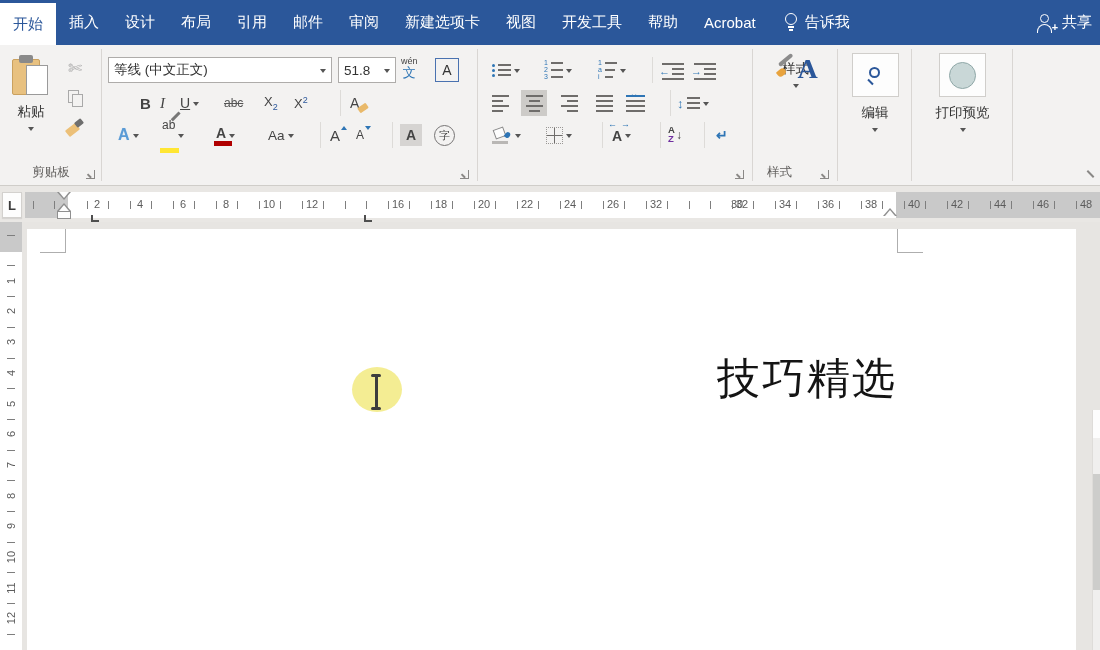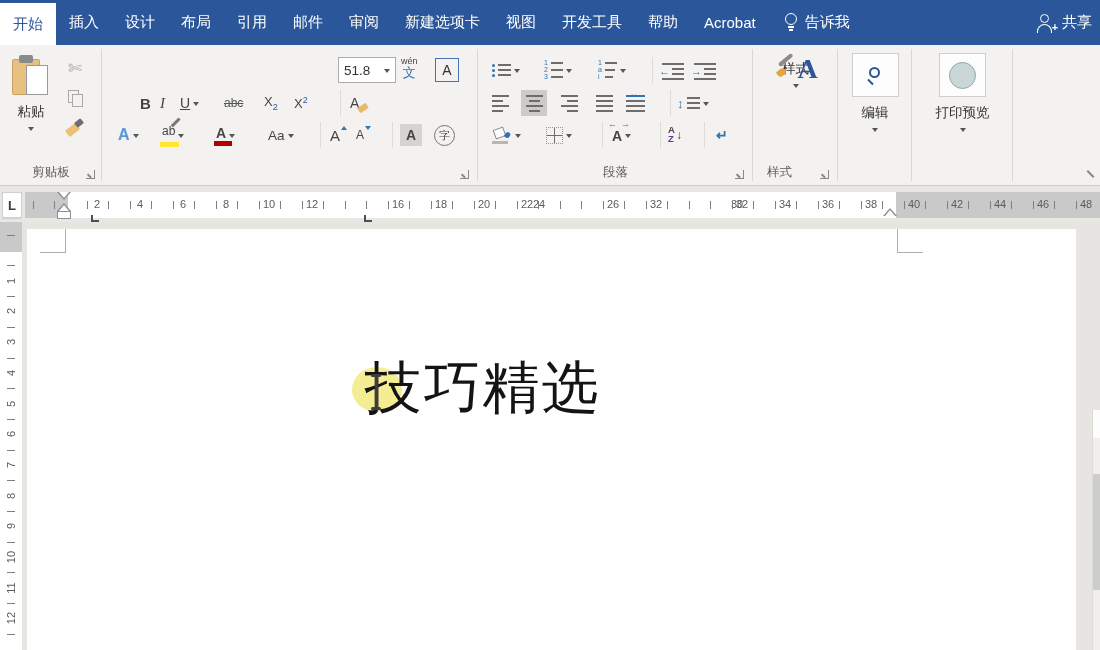--- a/index.html
+++ b/index.html
@@ -61,21 +61,21 @@
 
   
   .tB { font-weight:bold; font-size:15px; }
   .tI { font-style:italic; font-family:"Liberation Serif", serif; font-size:15px; }
   .tU { font-size:14px; text-decoration:underline; }
   .tabc { font-size:12px; text-decoration:line-through; color:#555; }
   .tsub, .tsup { font-size:13px; } .tsub sub, .tsup sup { font-size:9px; color:#2b579a; }
   .eraserA { position:relative; font-size:14px; color:#444; }
   .eraserA i { position:absolute; right:-9px; bottom:0; width:10px; height:6px; background:#e9b96a; transform:rotate(-35deg); border-radius:1px; }
   .fxA { font-size:16px; font-weight:bold; color:#5b9bd5; text-shadow:0 0 1px #bcd6ee; }
-  .hl { position:relative; font-size:12px; padding-bottom:9px; }
+  .hl { position:relative; font-size:12px; padding-bottom:21px; }
   .hl i { position:absolute; left:-2px; bottom:0; width:19px; height:5px; background:#ffe633; }
   .hl u { position:absolute; right:-6px; top:-3px; width:11px; height:2.5px; background:#777; transform:rotate(-45deg); }
   .fc { position:relative; font-size:14px; font-weight:bold; padding-bottom:5px; }
   .fc i { position:absolute; left:-2px; bottom:0; width:18px; height:4.5px; background:#b00000; }
   .aa { font-size:13.5px; }
   .growA { position:relative; font-size:15px; }
   .growA i, .shrinkA i { position:absolute; right:-7px; top:-2px; width:0; height:0; border:3.5px solid transparent; }
   .growA i { border-bottom:4.5px solid #2e75b5; top:-4px; }
   .shrinkA { position:relative; font-size:12px; }
   .shrinkA i { border-top:4.5px solid #2e75b5; }
@@ -154,22 +154,22 @@
 
   
   .docarea { position:absolute; left:0; top:222px; width:1100px; height:428px; background:#e7e5e2; }
   .vruler { position:absolute; left:0; top:0; width:22px; height:428px; background:#fff; }
   .vruler .gray { position:absolute; left:0; top:0; width:22px; height:30px; background:#c9c9c9; }
   .vtick { position:absolute; left:7px; width:8px; height:1px; background:#7e7e7e; }
   .vnum { position:absolute; left:11px; transform:translate(-50%,-50%) rotate(-90deg); font-size:11px; color:#5c5c5c; }
   .page { position:absolute; left:27px; top:7px; width:1049px; height:421px; background:#fff; }
   .cmark-tl { position:absolute; left:13px; top:0; width:26px; height:24px; border-right:1px solid #aeaeae; border-bottom:1px solid #aeaeae; }
   .cmark-tr { position:absolute; left:870px; top:0; width:26px; height:24px; border-left:1px solid #aeaeae; border-bottom:1px solid #aeaeae; }
-  .doctext { position:absolute; left:41px; top:121px; width:829px; text-align:center;
-    font-size:57px; color:#141414; letter-spacing:2px; z-index:2; }
+  .doctext { position:absolute; left:41px; top:121px; width:829px; text-align:right;
+    font-size:43px; color:#141414; letter-spacing:2px; z-index:2; }
   .clickdot { position:absolute; left:325px; top:138px; width:50px; height:45px; border-radius:50%;
     background:#f1e878; opacity:.8; z-index:1; }
   .ibeam { position:absolute; left:343px; top:145px; width:12px; height:36px; z-index:3; }
   .ibeam .st { position:absolute; left:5px; top:2px; width:2.5px; height:32px; background:#3d3d3d; }
   .ibeam .tp,.ibeam .bt { position:absolute; left:1px; width:10px; height:3px; background:#3d3d3d; border-radius:2px; }
   .ibeam .tp { top:0; } .ibeam .bt { bottom:0; }
 
   .scrollbar { position:absolute; right:0; top:188px; width:8px; height:462px; background:#f0efee; border-left:1px solid #dedcd9; }
   .scr-up { position:absolute; left:0; top:0; width:7px; height:28px; background:#fdfdfd; }
   .scr-thumb { position:absolute; left:0; top:64px; width:7px; height:116px; background:#cdcdcb; }
@@ -237,20 +237,24 @@
             <i class="body"></i>
             <i class="tip"></i>
           </span>
         </div>
     </div>
     <div class="gfoot">剪贴板</div>
     <span class="launch" style="right:7px;"></span>
   </div>
 
   <div class="grp" style="left:102px; width:376px;">
+    <div class="combo" style="left:6px; top:12px; width:224px;">
+      <span>等线 (中文正文)</span>
+      <span class="caret"></span>
+    </div>
     <div class="combo" style="left:236px; top:12px; width:58px;">
       <span>51.8</span>
       <span class="caret"></span>
     </div>
     <div class="rb" style="left:299px; top:10px;">
       <span class="phon">
           <b>wén</b>
           <span>文</span>
         </span>
     </div>
@@ -487,21 +491,20 @@
             <b>Z</b>
           </span>
         <span class="ar">↓</span>
       </span>
     </div>
     <div class="vdiv" style="left:226px; top:77px; height:26px;"></div>
     <div class="rb" style="left:238px; top:77px;">
       <span class="retn">↵</span>
     </div>
 
-    <div class="gfoot">段落</div>
     <span class="launch" style="right:9px;"></span>
   </div>
 
   <div class="grp" style="left:753px; width:85px;">
     <div class="bigbtn" style="position:absolute; left:0; right:0; top:8px;">
       <span class="bigA"><b>A</b><i class="stick"></i><i class="btip"></i></span>
       <div class="lbl">样式</div>
       <div class="caret"></div>
     </div>
     <div class="gfoot" style="text-align:left; padding-left:14px;">样式</div>
@@ -578,21 +581,21 @@
       <span class="htick" style="left: 426.5px;"></span>
       <span class="hnum" style="left: 416px;">18</span>
       <span class="htick" style="left: 448.5px;"></span>
       <span class="htick" style="left: 469.5px;"></span>
       <span class="hnum" style="left: 459px;">20</span>
       <span class="htick" style="left: 491.5px;"></span>
       <span class="htick" style="left: 512.5px;"></span>
       <span class="hnum" style="left: 502px; text-align: center;">22</span>
       <span class="htick" style="left: 534.5px;"></span>
       <span class="htick" style="left: 555.5px;"></span>
-      <span class="hnum" style="left: 514px;">24</span>
+      <span class="hnum" style="left: 545px;">24</span>
       <span class="htick" style="left: 577.5px;"></span>
       <span class="htick" style="left: 598.5px;"></span>
       <span class="hnum" style="left: 588px;">26</span>
       <span class="htick" style="left: 620.5px;"></span>
       <span class="htick" style="left: 641.5px;"></span>
       <span class="hnum" style="left: 631px;">32</span>
       <span class="htick" style="left: 663.5px;"></span>
       <span class="htick" style="left: 684.5px;"></span>
       <span class="hnum" style="left: 712px;">30</span>
       <span class="htick" style="left: 706.5px;"></span>

